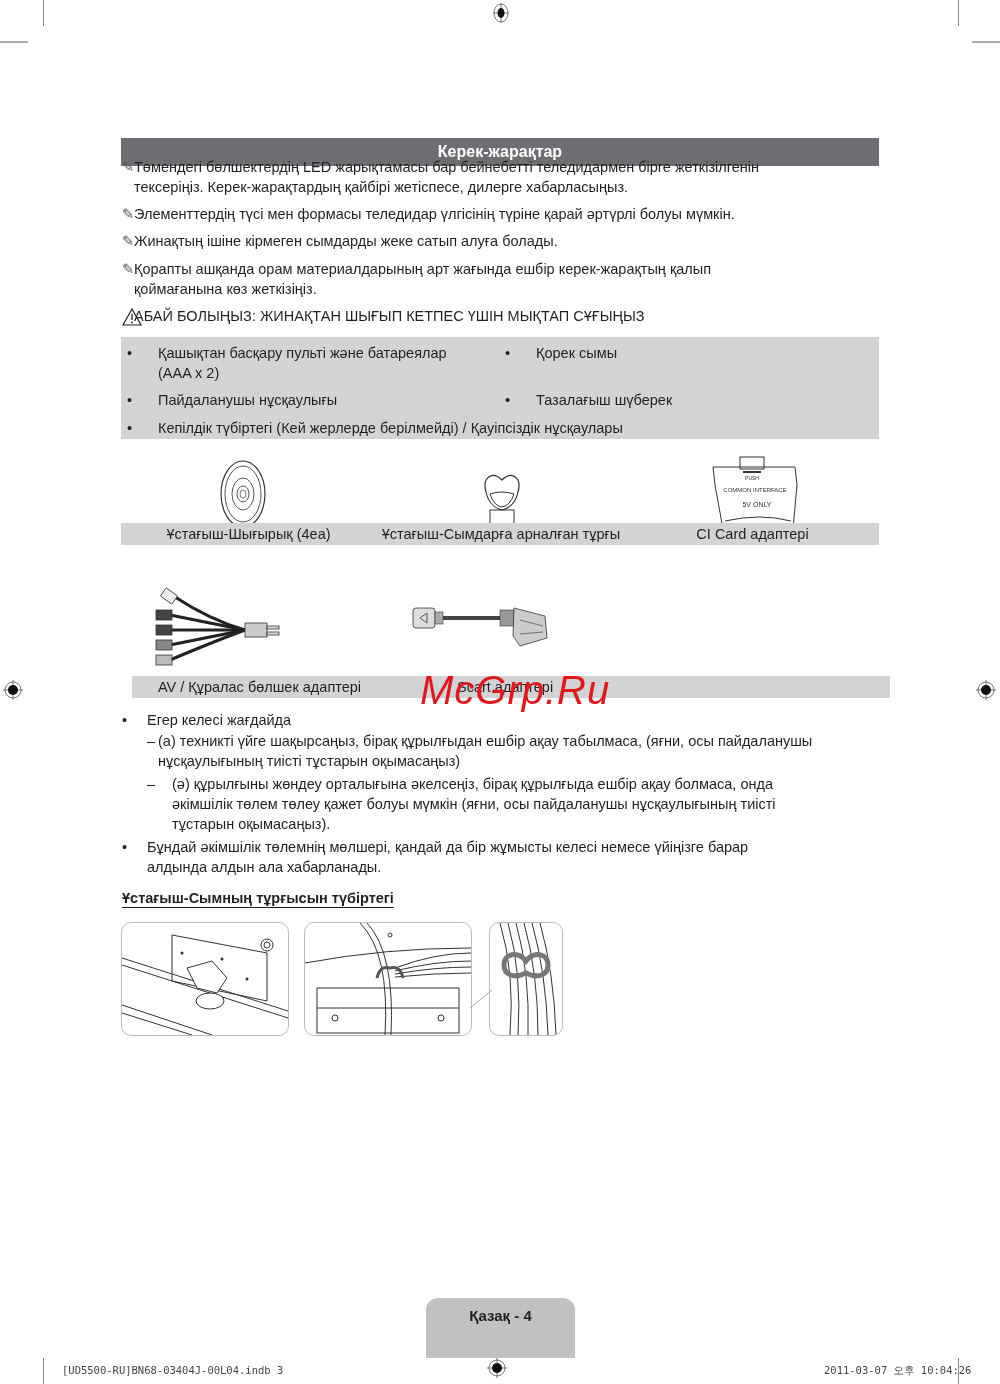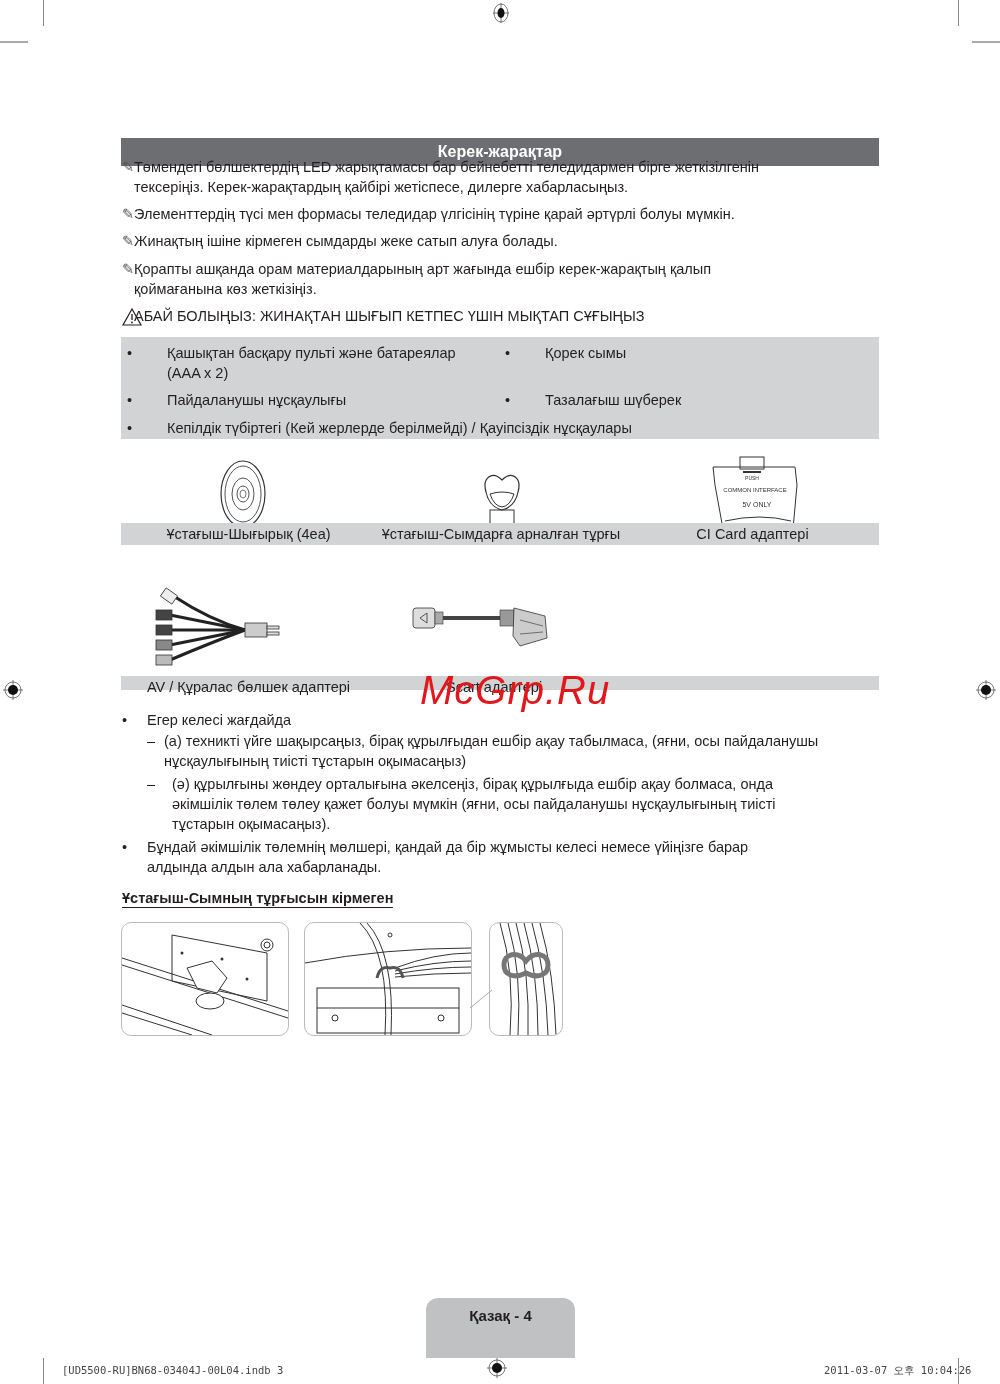--- a/index.html
+++ b/index.html
@@ -8,21 +8,21 @@
   .crop-v { position:absolute; width:1px; background:#888; }
   .crop-h { position:absolute; height:2px; background:#aaa; }
   .reg { position:absolute; width:20px; height:20px; }
   .section-bar { left:121px; top:118px; width:758px; height:28px; background:#6d6e71; color:#ffffff; font-weight:bold; font-size:16px; text-align:center; line-height:28px;margin-top:20px; }
   .note { left:122px; font-size:14.5px; line-height:20px; }
   .note .ico { display:inline-block; width:24px; color:#555; }
   .note .txt { position:absolute; left:12px; top:0; width:740px; }
   .box-gray { background:#d1d3d4; }
   .bullet-item { position:absolute; font-size:14.5px; line-height:20px; }
   .bullet-item .dot { position:absolute; left:0; top:0; }
-  .bullet-item .t { position:absolute; left:40px; top:0; white-space:nowrap; }
+  .bullet-item .t { position:absolute; left:31px; top:0; white-space:nowrap; }
   .cap { position:absolute; font-size:14.5px; line-height:22px; text-align:center; }
   .body-text { font-size:14.5px; line-height:20px; }
   .subhead { left:122px; top:890px; font-weight:bold; font-size:14.5px; border-bottom:1.5px solid #231f20; padding-bottom:1px; }
   .panel { position:absolute; border:1.5px solid #bbb; border-radius:10px; background:#fff; overflow:hidden; }
   .footer-tab { left:426px; top:1298px; width:149px; height:60px; background:#c0c1c3; border-radius:12px 12px 0 0; text-align:center; font-weight:bold; font-size:15px; line-height:36px; }
   .slug { font-family:"DejaVu Sans Mono", monospace; font-size:10.5px; color:#444; }
   .watermark { left:408px; top:668px; font-size:40px; color:#e3171b; font-style:italic; letter-spacing:1px; font-family:"Liberation Sans", sans-serif;margin-left:12px; }
 </style>
 </head>
 <body>
@@ -174,35 +174,35 @@
   <rect x="8" y="10" width="22" height="20" rx="3" fill="#ddd" stroke="#333" stroke-width="0.8"></rect>
   <polygon points="15,20 22,15 22,25" fill="none" stroke="#333" stroke-width="0.8"></polygon>
   <rect x="30" y="14" width="8" height="12" fill="#aaa" stroke="#333" stroke-width="0.6"></rect>
   <line x1="38" y1="20" x2="95" y2="20" stroke="#444" stroke-width="4"></line>
   <rect x="95" y="12" width="14" height="16" fill="#999" stroke="#333" stroke-width="0.6"></rect>
   <path d="M109 10 L140 18 L142 40 L115 48 L108 38 Z" fill="#ccc" stroke="#333" stroke-width="0.8"></path>
   <line x1="115" y1="22" x2="138" y2="28" stroke="#555" stroke-width="0.8"></line>
   <line x1="115" y1="36" x2="138" y2="34" stroke="#555" stroke-width="0.8"></line>
 </svg>
 
-<div class="abs box-gray" style="left:121px;top:676px;width:758px;height:14px;">
+<div class="abs box-gray" style="left:132px;top:676px;width:758px;height:22px;">
   <div class="cap" style="left:0;width:255px;">AV / Құралас бөлшек адаптері</div>
   <div class="cap" style="left:325px;text-align:left;">Scart адаптері</div>
 </div>
 
 <div class="abs watermark">McGrp.Ru</div>
 
 <div class="abs body-text" style="left:122px;top:710px;width:760px;">
   <div style="position:relative;height:20px;">
     <span style="position:absolute;left:0;">•</span>
     <span style="position:absolute;left:25px;">Егер келесі жағдайда</span>
   </div>
   <div style="position:relative;height:40px;margin-top:1px;">
     <span style="position:absolute;left:25px;">–</span>
-    <div style="position:absolute;left:42px;white-space:nowrap;">
+    <div style="position:absolute;left:36px;white-space:nowrap;">
       <div>(а) техникті үйге шақырсаңыз, бірақ құрылғыдан ешбір ақау табылмаса, (яғни, осы пайдаланушы</div>
       <div>нұсқаулығының тиісті тұстарын оқымасаңыз)</div>
     </div>
   </div>
   <div style="position:relative;height:60px;margin-top:3px;">
     <span style="position:absolute;left:25px;">–</span>
     <div style="position:absolute;left:50px;white-space:nowrap;">
       <div>(ә) құрылғыны жөндеу орталығына әкелсеңіз, бірақ құрылғыда ешбір ақау болмаса, онда</div>
       <div>әкімшілік төлем төлеу қажет болуы мүмкін (яғни, осы пайдаланушы нұсқаулығының тиісті</div>
       <div>тұстарын оқымасаңыз).</div>
@@ -210,21 +210,21 @@
   </div>
   <div style="position:relative;height:40px;margin-top:3px;">
     <span style="position:absolute;left:0;">•</span>
     <div style="position:absolute;left:25px;white-space:nowrap;">
       <div>Бұндай әкімшілік төлемнің мөлшері, қандай да бір жұмысты келесі немесе үйіңізге барар</div>
       <div>алдында алдын ала хабарланады.</div>
     </div>
   </div>
 </div>
 
-<div class="abs subhead">Ұстағыш-Сымның тұрғысын кірмеген</div>
+<div class="abs subhead">Ұстағыш-Сымның тұрғысын түбіртегі</div>
 
 <div class="panel" style="left:121px;top:922px;width:166px;height:112px;">
   <svg width="166" height="112" viewBox="0 0 166 112">
     <g fill="none" stroke="#333" stroke-width="1">
       <polygon points="50,12 145,30 145,78 50,58"></polygon>
       <line x1="0" y1="35" x2="166" y2="88"></line>
         <line x1="0" y1="42" x2="166" y2="95"></line>
       <line x1="0" y1="82" x2="90" y2="112"></line>
         <line x1="0" y1="90" x2="70" y2="112"></line>
       <path d="M65 45 L90 38 L105 55 L95 70 L75 65 Z" fill="#fff"></path>

